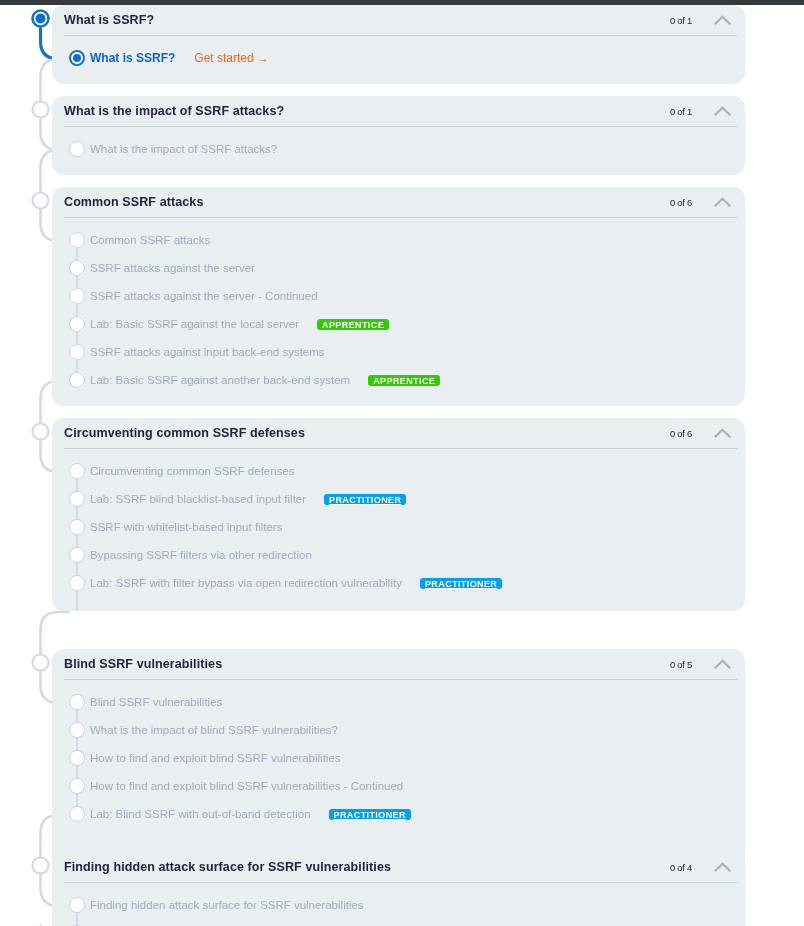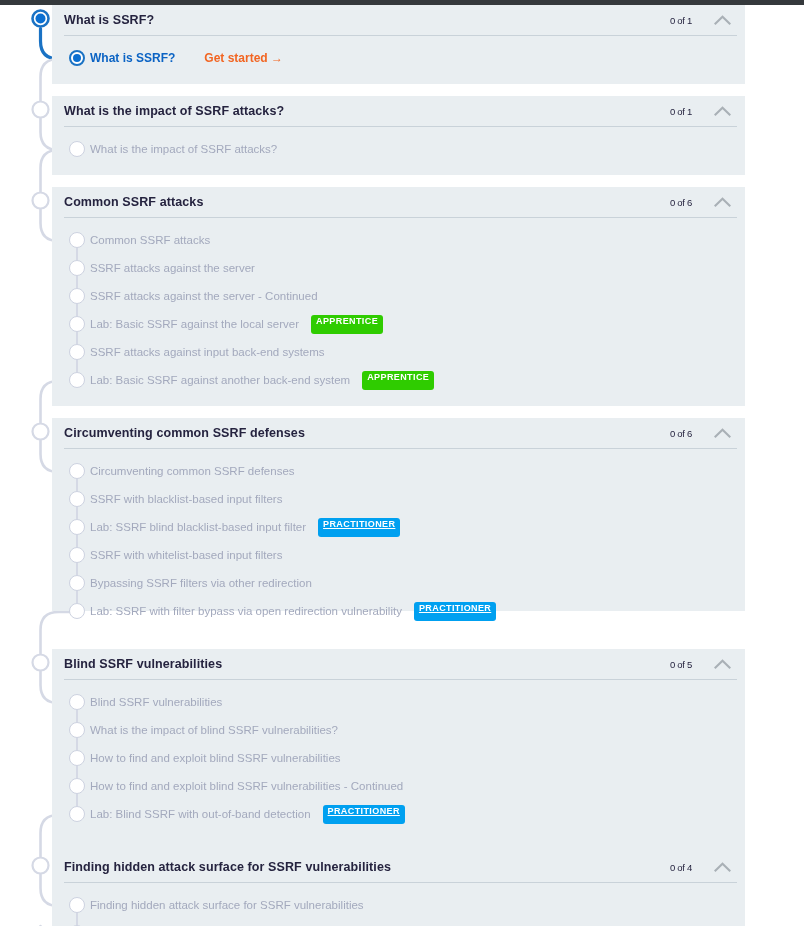--- a/index.html
+++ b/index.html
@@ -33,20 +33,21 @@
     z-index: 5;
   }
 
   
   .section {
     position: absolute;
     left: 52px;
     width: 693px;
     background: #e9eef1;
     z-index: 10;
+    border-radius: 12px;
   }
 
   .sec-header {
     position: relative;
     height: 30px;
     padding: 0 14px 0 12px;
     display: flex;
     align-items: center;
     cursor: pointer;
   }
@@ -133,31 +134,31 @@
     color: #a3a9bd;
     white-space: nowrap;
   }
   .row.active .row-label {
     color: #0b63c4;
     font-weight: bold;
     font-size: 12px;
   }
 
   .cta {
-    margin-left: 29px;
+    margin-left: 19px;
     font-size: 12px;
-    font-weight: bold;
+    font-weight: normal;
     color: #f26522;
     white-space: nowrap;
   }
 
   .badge {
-    margin-left: 12px;
+    margin-left: 18px;
     display: inline-block;
-    padding: 2px 5px 8px 5px;
+    padding: 2px 5px 0 5px;
     border-radius: 3px;
     font-size: 9px;
     font-weight: bold;
     letter-spacing: 0.4px;
     color: #ffffff;
     line-height: 1;
     white-space: nowrap;
   }
   .badge.apprentice { background: #2fcc00; }
   .badge.practitioner { background: #00a0f0; text-decoration: underline; }
@@ -297,24 +298,20 @@
         </div>
         <div class="sec-rule"></div>
         <div class="sec-body">
           <div class="inner-line" style="top: 23px; height: 140px;"></div>
           <div class="row">
             <span class="bullet"></span>
             <span class="row-label">Circumventing common SSRF defenses</span>
           </div>
           <div class="row">
             <span class="bullet"></span>
-            <span class="row-label">SSRF with blacklist-based input filters</span>
-          </div>
-          <div class="row">
-            <span class="bullet"></span>
             <span class="row-label">Lab: SSRF blind blacklist-based input filter</span>
             <span class="badge practitioner">PRACTITIONER</span>
           </div>
           <div class="row">
             <span class="bullet"></span>
             <span class="row-label">SSRF with whitelist-based input filters</span>
           </div>
           <div class="row">
             <span class="bullet"></span>
             <span class="row-label">Bypassing SSRF filters via other redirection</span>

